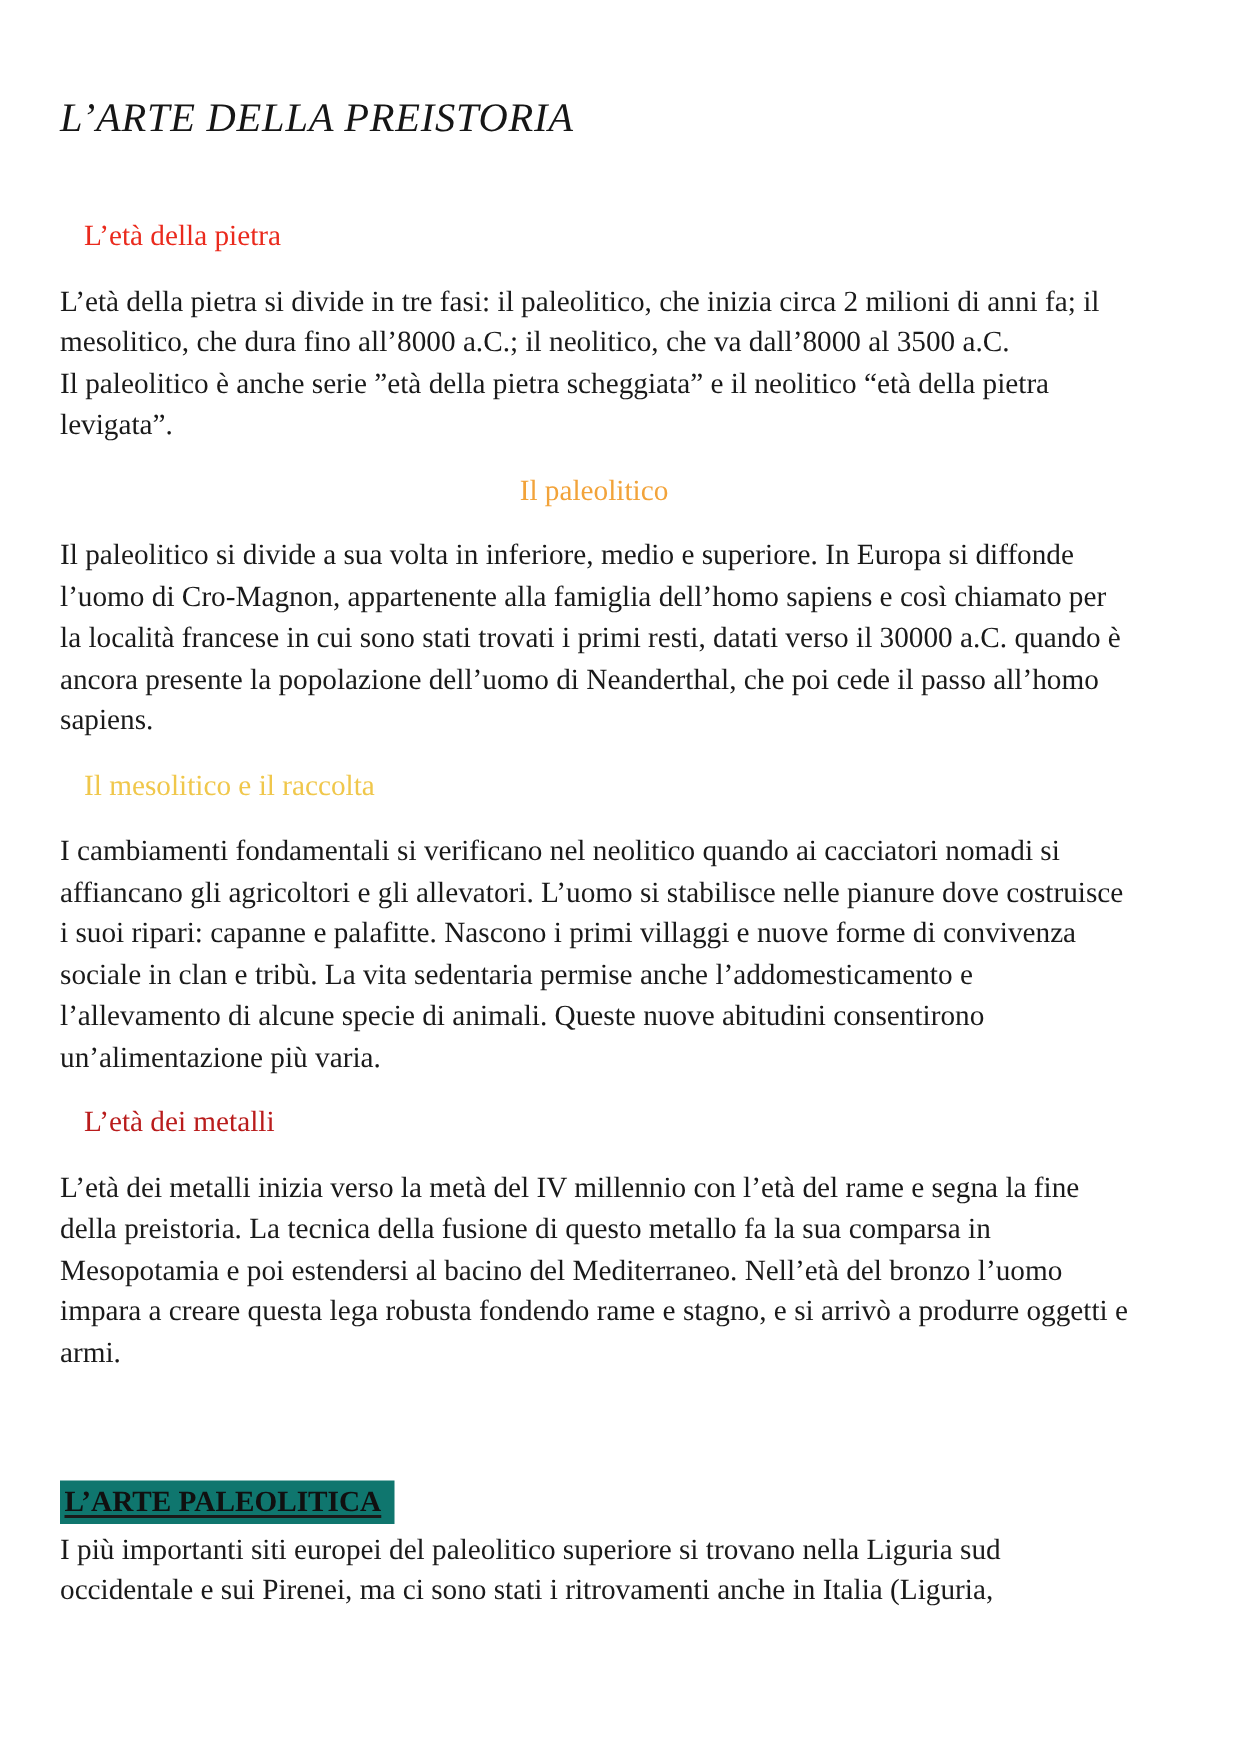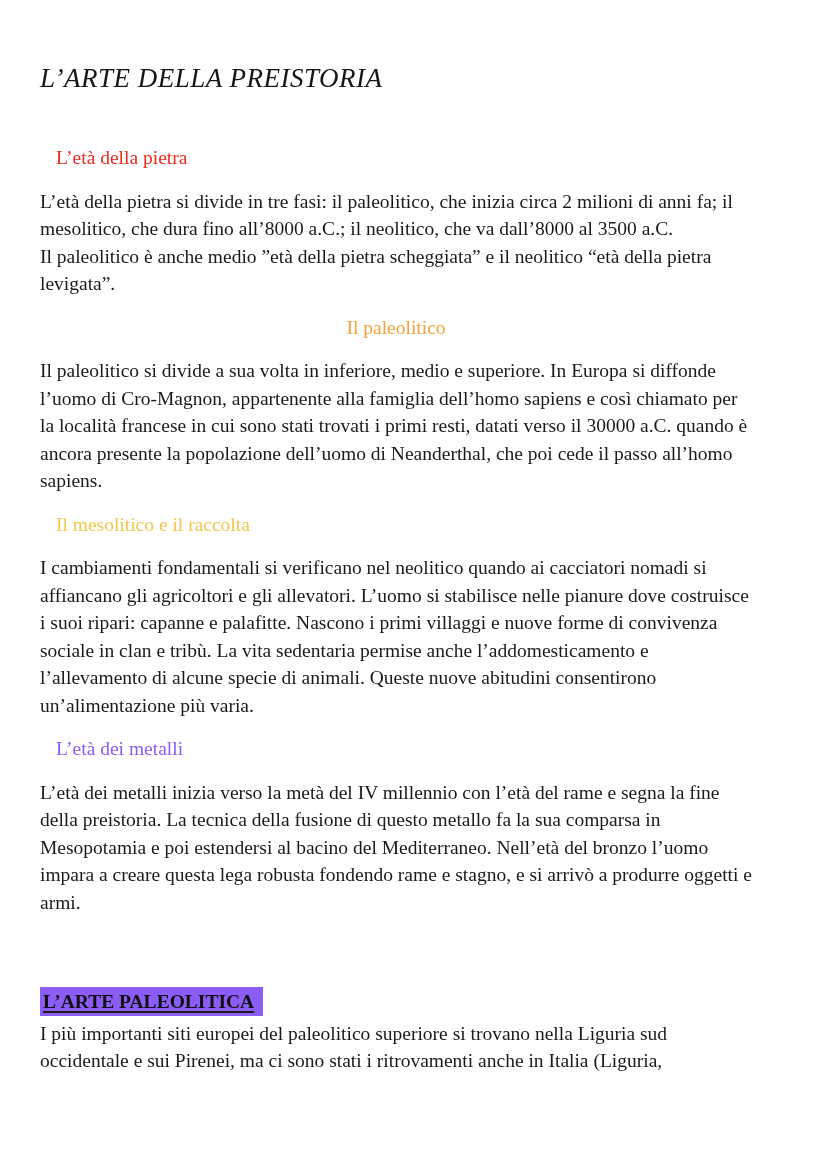--- a/index.html
+++ b/index.html
@@ -57,24 +57,24 @@
   }
 </style>
 </head>
 <body>
 
 <main class="page">
   <h1 class="page-title">L’ARTE DELLA PREISTORIA</h1>
   <div>
       <h2 class="sec-heading" style="color: rgb(234, 42, 29);">L’età della pietra</h2>
       <p class="body-text">L’età della pietra si divide in tre fasi: il paleolitico, che inizia circa 2 milioni di anni fa; il mesolitico, che dura fino all’8000 a.C.; il neolitico, che va dall’8000 al 3500 a.C.</p>
-      <p class="body-text">Il paleolitico è anche medio ”età della pietra scheggiata” e il neolitico “età della pietra levigata”.</p>
+      <p class="body-text">Il paleolitico è anche serie ”età della pietra scheggiata” e il neolitico “età della pietra levigata”.</p>
       <h2 class="sec-heading" style="color: rgb(242, 163, 58); text-align: center;">Il paleolitico</h2>
       <p class="body-text">Il paleolitico si divide a sua volta in inferiore, medio e superiore. In Europa si diffonde l’uomo di Cro-Magnon, appartenente alla famiglia dell’homo sapiens e così chiamato per la località francese in cui sono stati trovati i primi resti, datati verso il 30000 a.C. quando è ancora presente la popolazione dell’uomo di Neanderthal, che poi cede il passo all’homo sapiens.</p>
       <h2 class="sec-heading" style="color: rgb(240, 199, 75);">Il mesolitico e il raccolta</h2>
       <p class="body-text">I cambiamenti fondamentali si verificano nel neolitico quando ai cacciatori nomadi si affiancano gli agricoltori e gli allevatori. L’uomo si stabilisce nelle pianure dove costruisce i suoi ripari: capanne e palafitte. Nascono i primi villaggi e nuove forme di convivenza sociale in clan e tribù. La vita sedentaria permise anche l’addomesticamento e l’allevamento di alcune specie di animali. Queste nuove abitudini consentirono un’alimentazione più varia.</p>
-      <h2 class="sec-heading" style="color: #8b5cf6;">L’età dei metalli</h2>
+      <h2 class="sec-heading" style="color: #b91c1c;">L’età dei metalli</h2>
       <p class="body-text">L’età dei metalli inizia verso la metà del IV millennio con l’età del rame e segna la fine della preistoria. La tecnica della fusione di questo metallo fa la sua comparsa in Mesopotamia e poi estendersi al bacino del Mediterraneo. Nell’età del bronzo l’uomo impara a creare questa lega robusta fondendo rame e stagno, e si arrivò a produrre oggetti e armi.</p>
       <div class="spacer"></div>
-      <h2 class="hl-heading"><mark style="background-color: #8b5cf6; color: rgb(16, 16, 16);">L’ARTE PALEOLITICA</mark></h2>
+      <h2 class="hl-heading"><mark style="background-color: #0f766e; color: rgb(16, 16, 16);">L’ARTE PALEOLITICA</mark></h2>
       <p class="body-text">I più importanti siti europei del paleolitico superiore si trovano nella Liguria sud occidentale e sui Pirenei, ma ci sono stati i ritrovamenti anche in Italia (Liguria,</p>
     </div>
 </main>
 
 </body></html>

